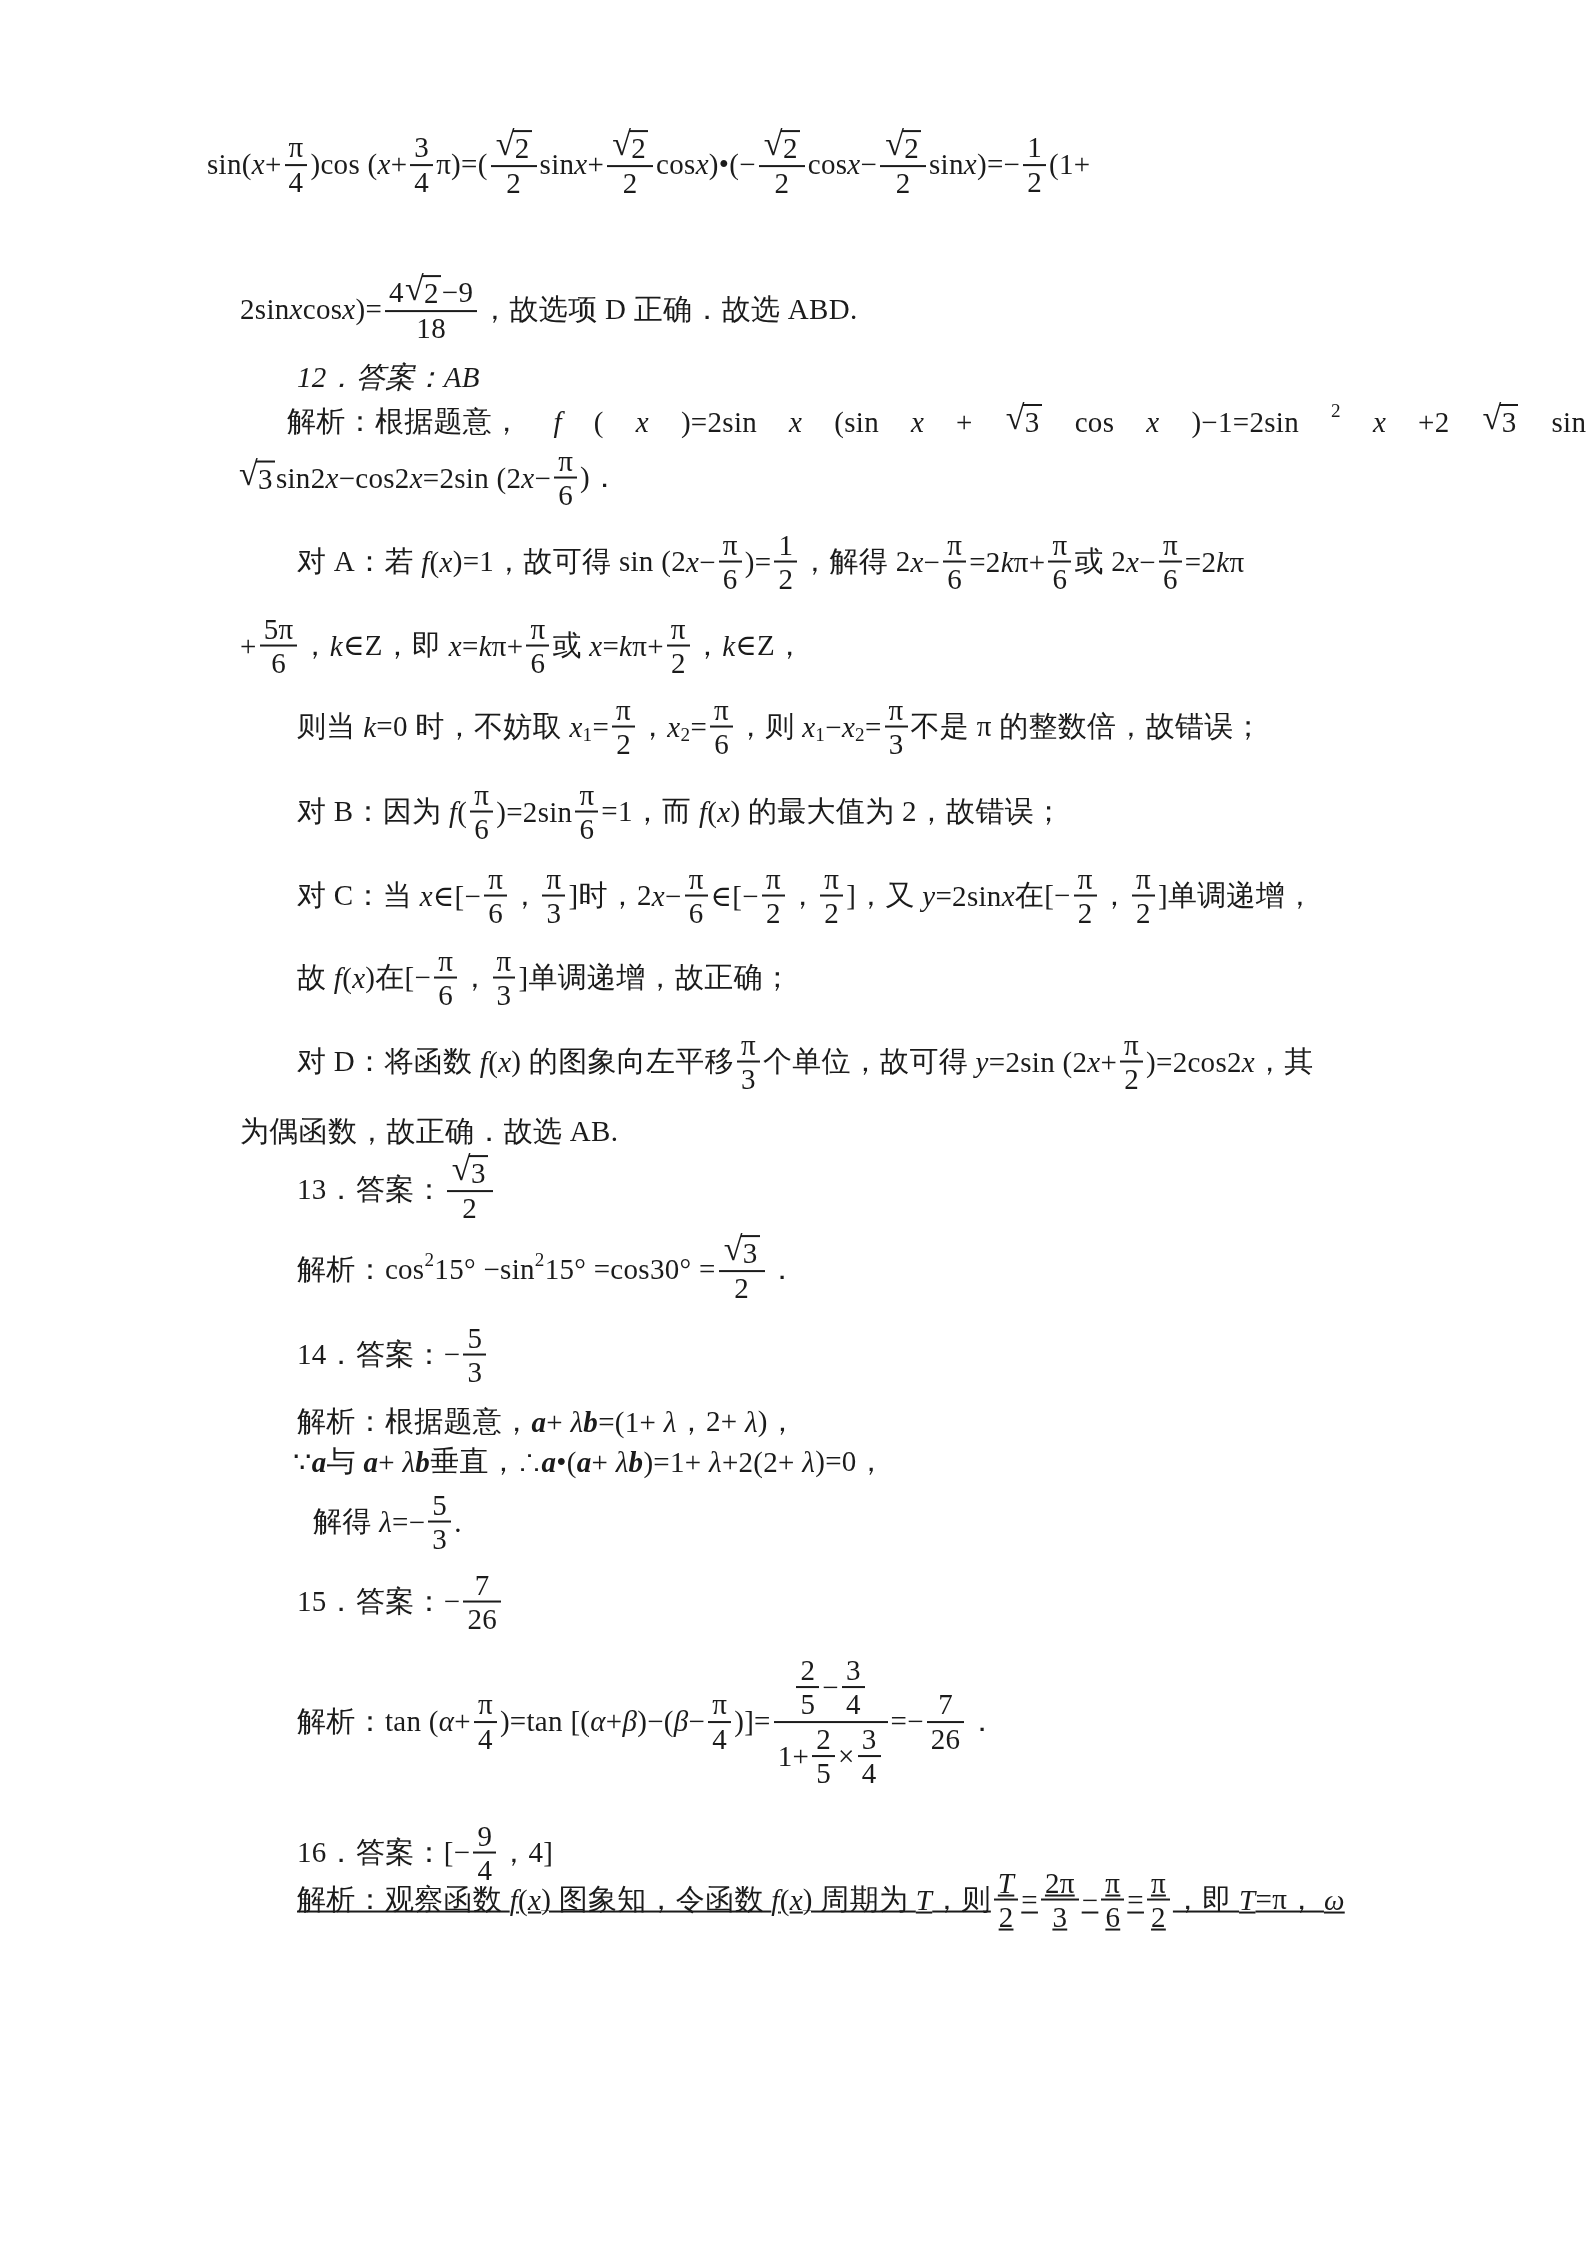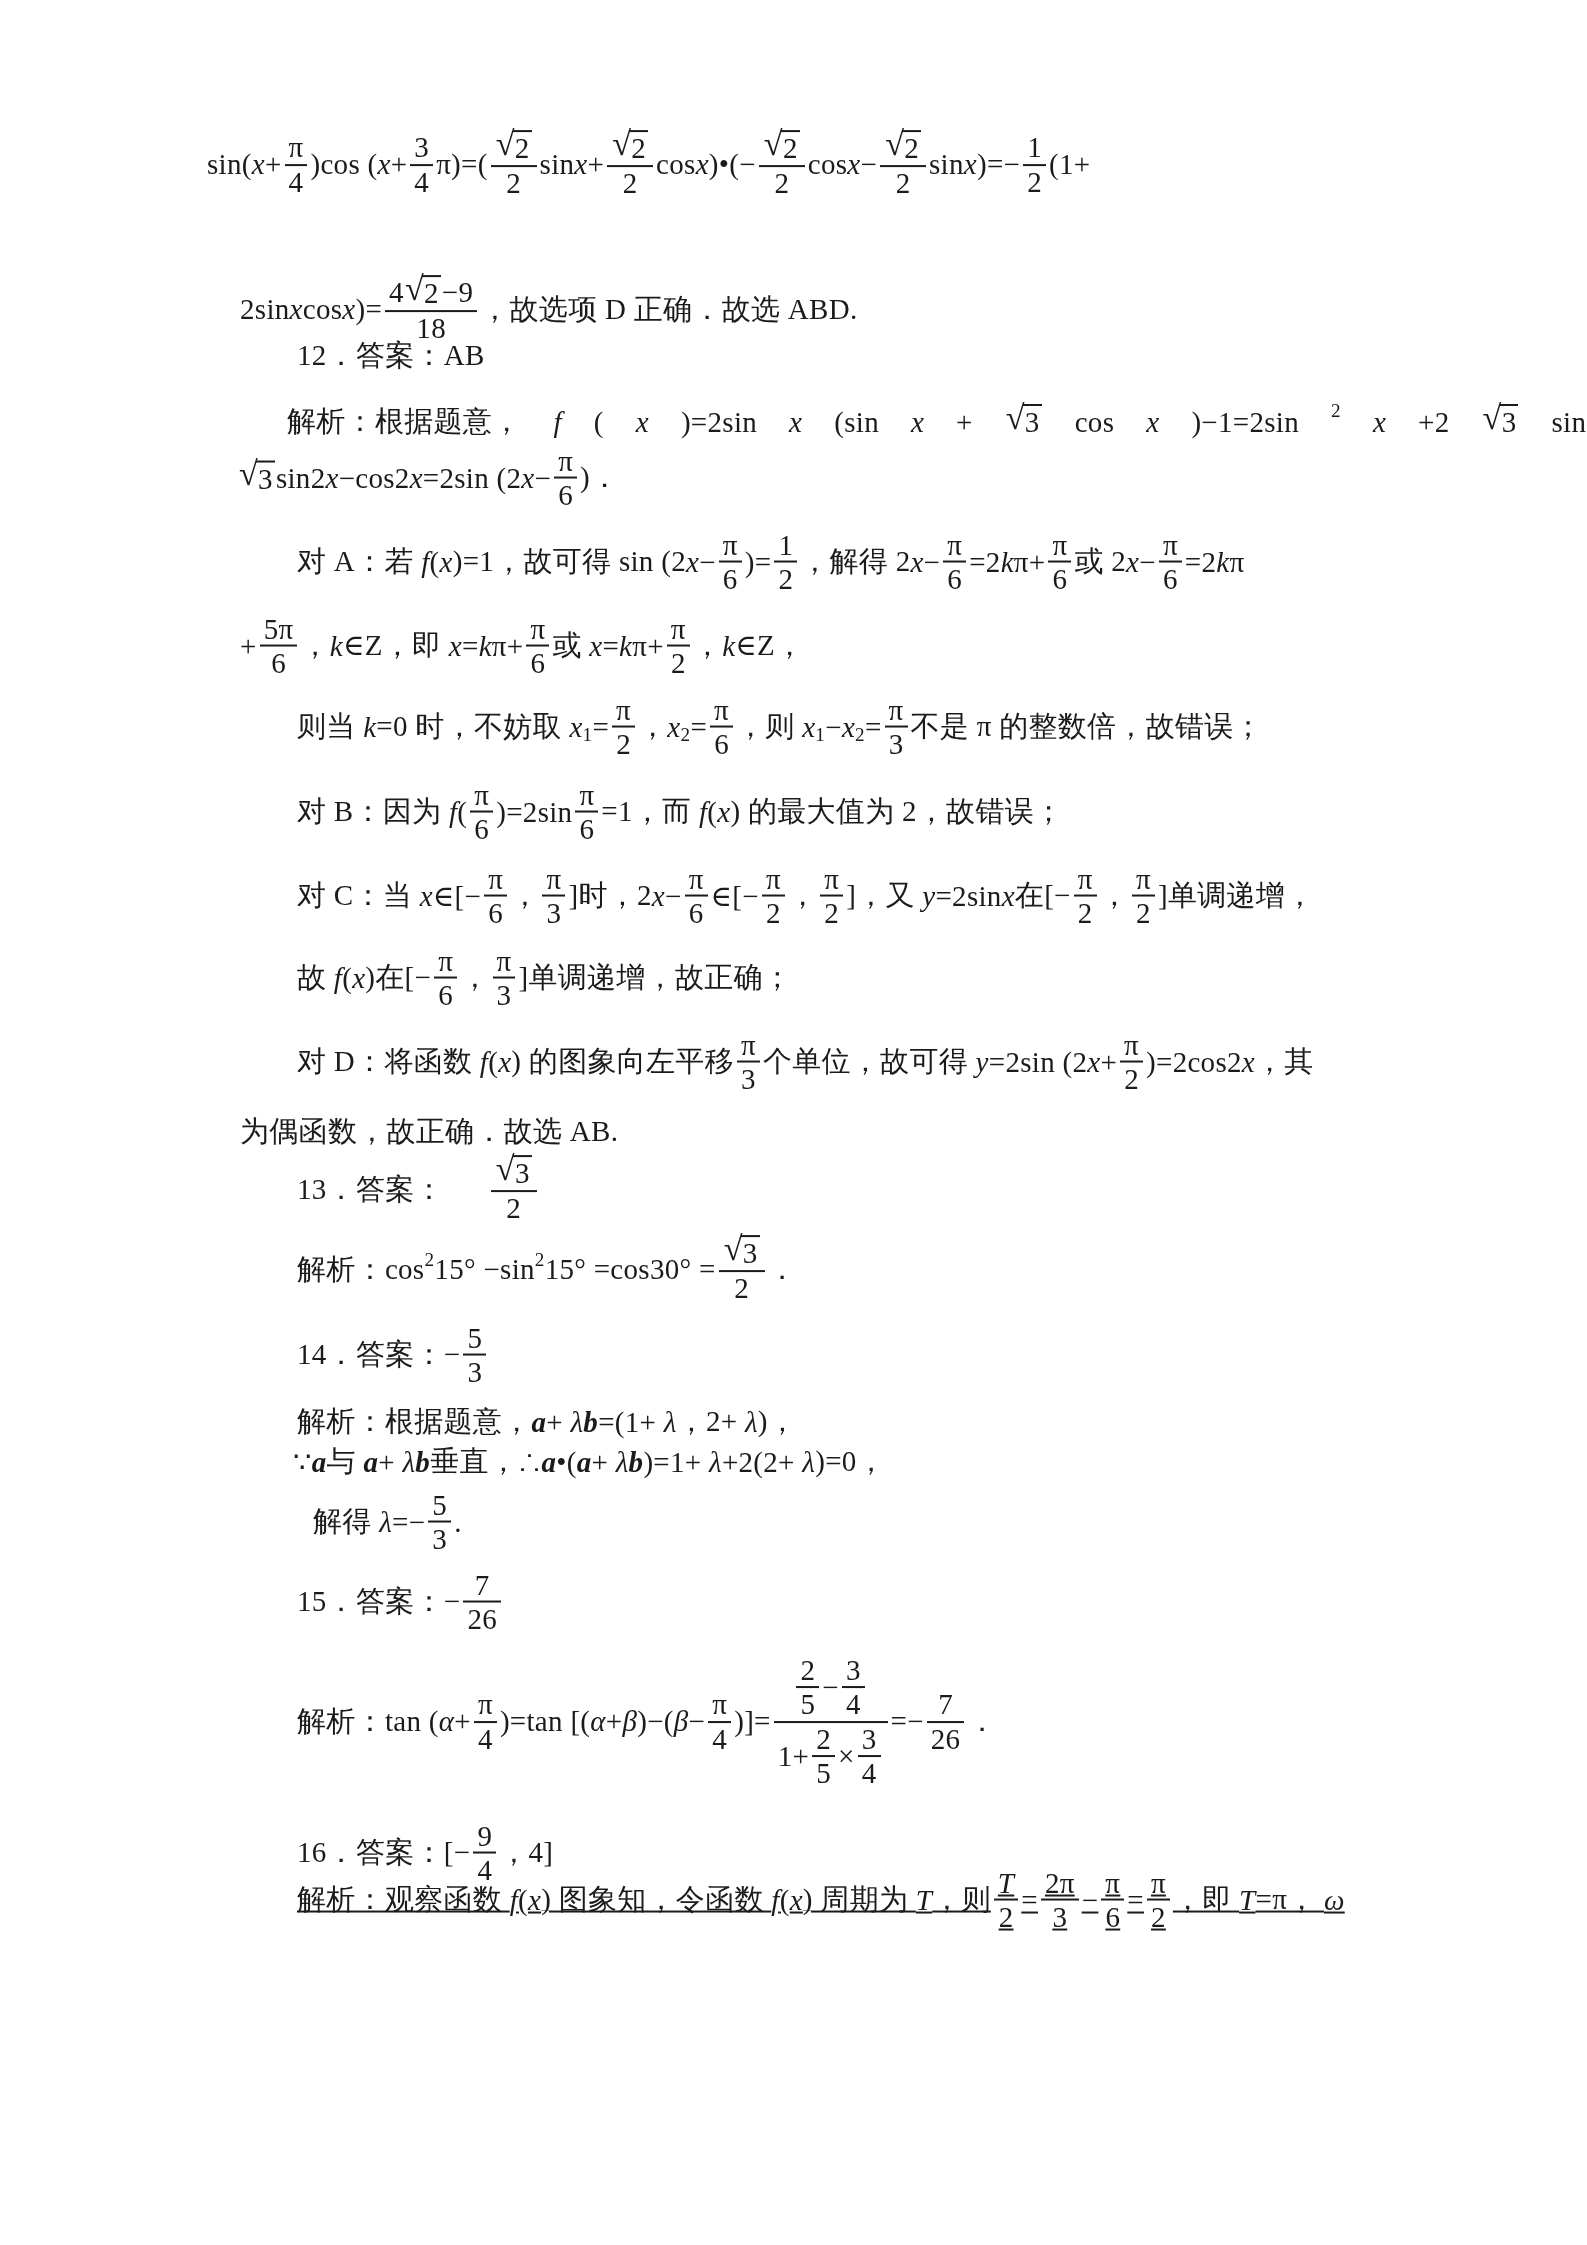--- a/index.html
+++ b/index.html
@@ -21,32 +21,32 @@
   .sb{font-size:0.66em;transform:translateY(0.45em);white-space:pre;}
   .frac{display:inline-flex;flex-direction:column;align-items:center;margin:0 3px;}
   .frac .num,.frac .den{display:inline-flex;align-items:center;justify-content:center;padding:0 4px;line-height:1.12;}
   .frac .bar{align-self:stretch;height:0;border-top:2px solid #1b1b1b;}
   .sqrt{display:inline-flex;align-items:flex-start;margin:0 1px;}
   .sqrt .rad{font-size:1.18em;line-height:1;transform:translateY(-0.1em);margin-right:-2px;}
   .sqrt .bod{display:inline-flex;align-items:center;border-top:2px solid #1b1b1b;line-height:1.15;padding:0 2px;}
   
   #doc .line:nth-child(1){top:165px;left:207px;}
   #doc .line:nth-child(2){top:310px;left:240px;}
-  #doc .line:nth-child(3){top:356px;left:297px;}
+  #doc .line:nth-child(3){top:378px;left:297px;font-style:italic;}
   #doc .line:nth-child(4){top:422px;left:287px;gap:32px;}
   #doc .line:nth-child(5){top:478px;left:238px;}
   #doc .line:nth-child(6){top:562px;left:297px;}
   #doc .line:nth-child(7){top:646px;left:240px;}
   #doc .line:nth-child(8){top:727px;left:297px;}
   #doc .line:nth-child(9){top:812px;left:297px;}
   #doc .line:nth-child(10){top:896px;left:297px;}
   #doc .line:nth-child(11){top:978px;left:297px;}
   #doc .line:nth-child(12){top:1062px;left:297px;}
   #doc .line:nth-child(13){top:1132px;left:240px;}
-  #doc .line:nth-child(14){top:1190px;left:297px;gap:44px;}
+  #doc .line:nth-child(14){top:1190px;left:297px;}
   #doc .line:nth-child(15){top:1270px;left:297px;}
   #doc .line:nth-child(16){top:1355px;left:297px;}
   #doc .line:nth-child(17){top:1422px;left:297px;}
   #doc .line:nth-child(18){top:1462px;left:293px;}
   #doc .line:nth-child(19){top:1522px;left:297px;margin-left:16px;}
   #doc .line:nth-child(20){top:1602px;left:297px;}
   #doc .line:nth-child(21){top:1722px;left:297px;}
   #doc .line:nth-child(22){top:1853px;left:297px;}
   #doc .line:nth-child(23){top:1900px;left:297px;text-decoration:underline;}
 </style>

